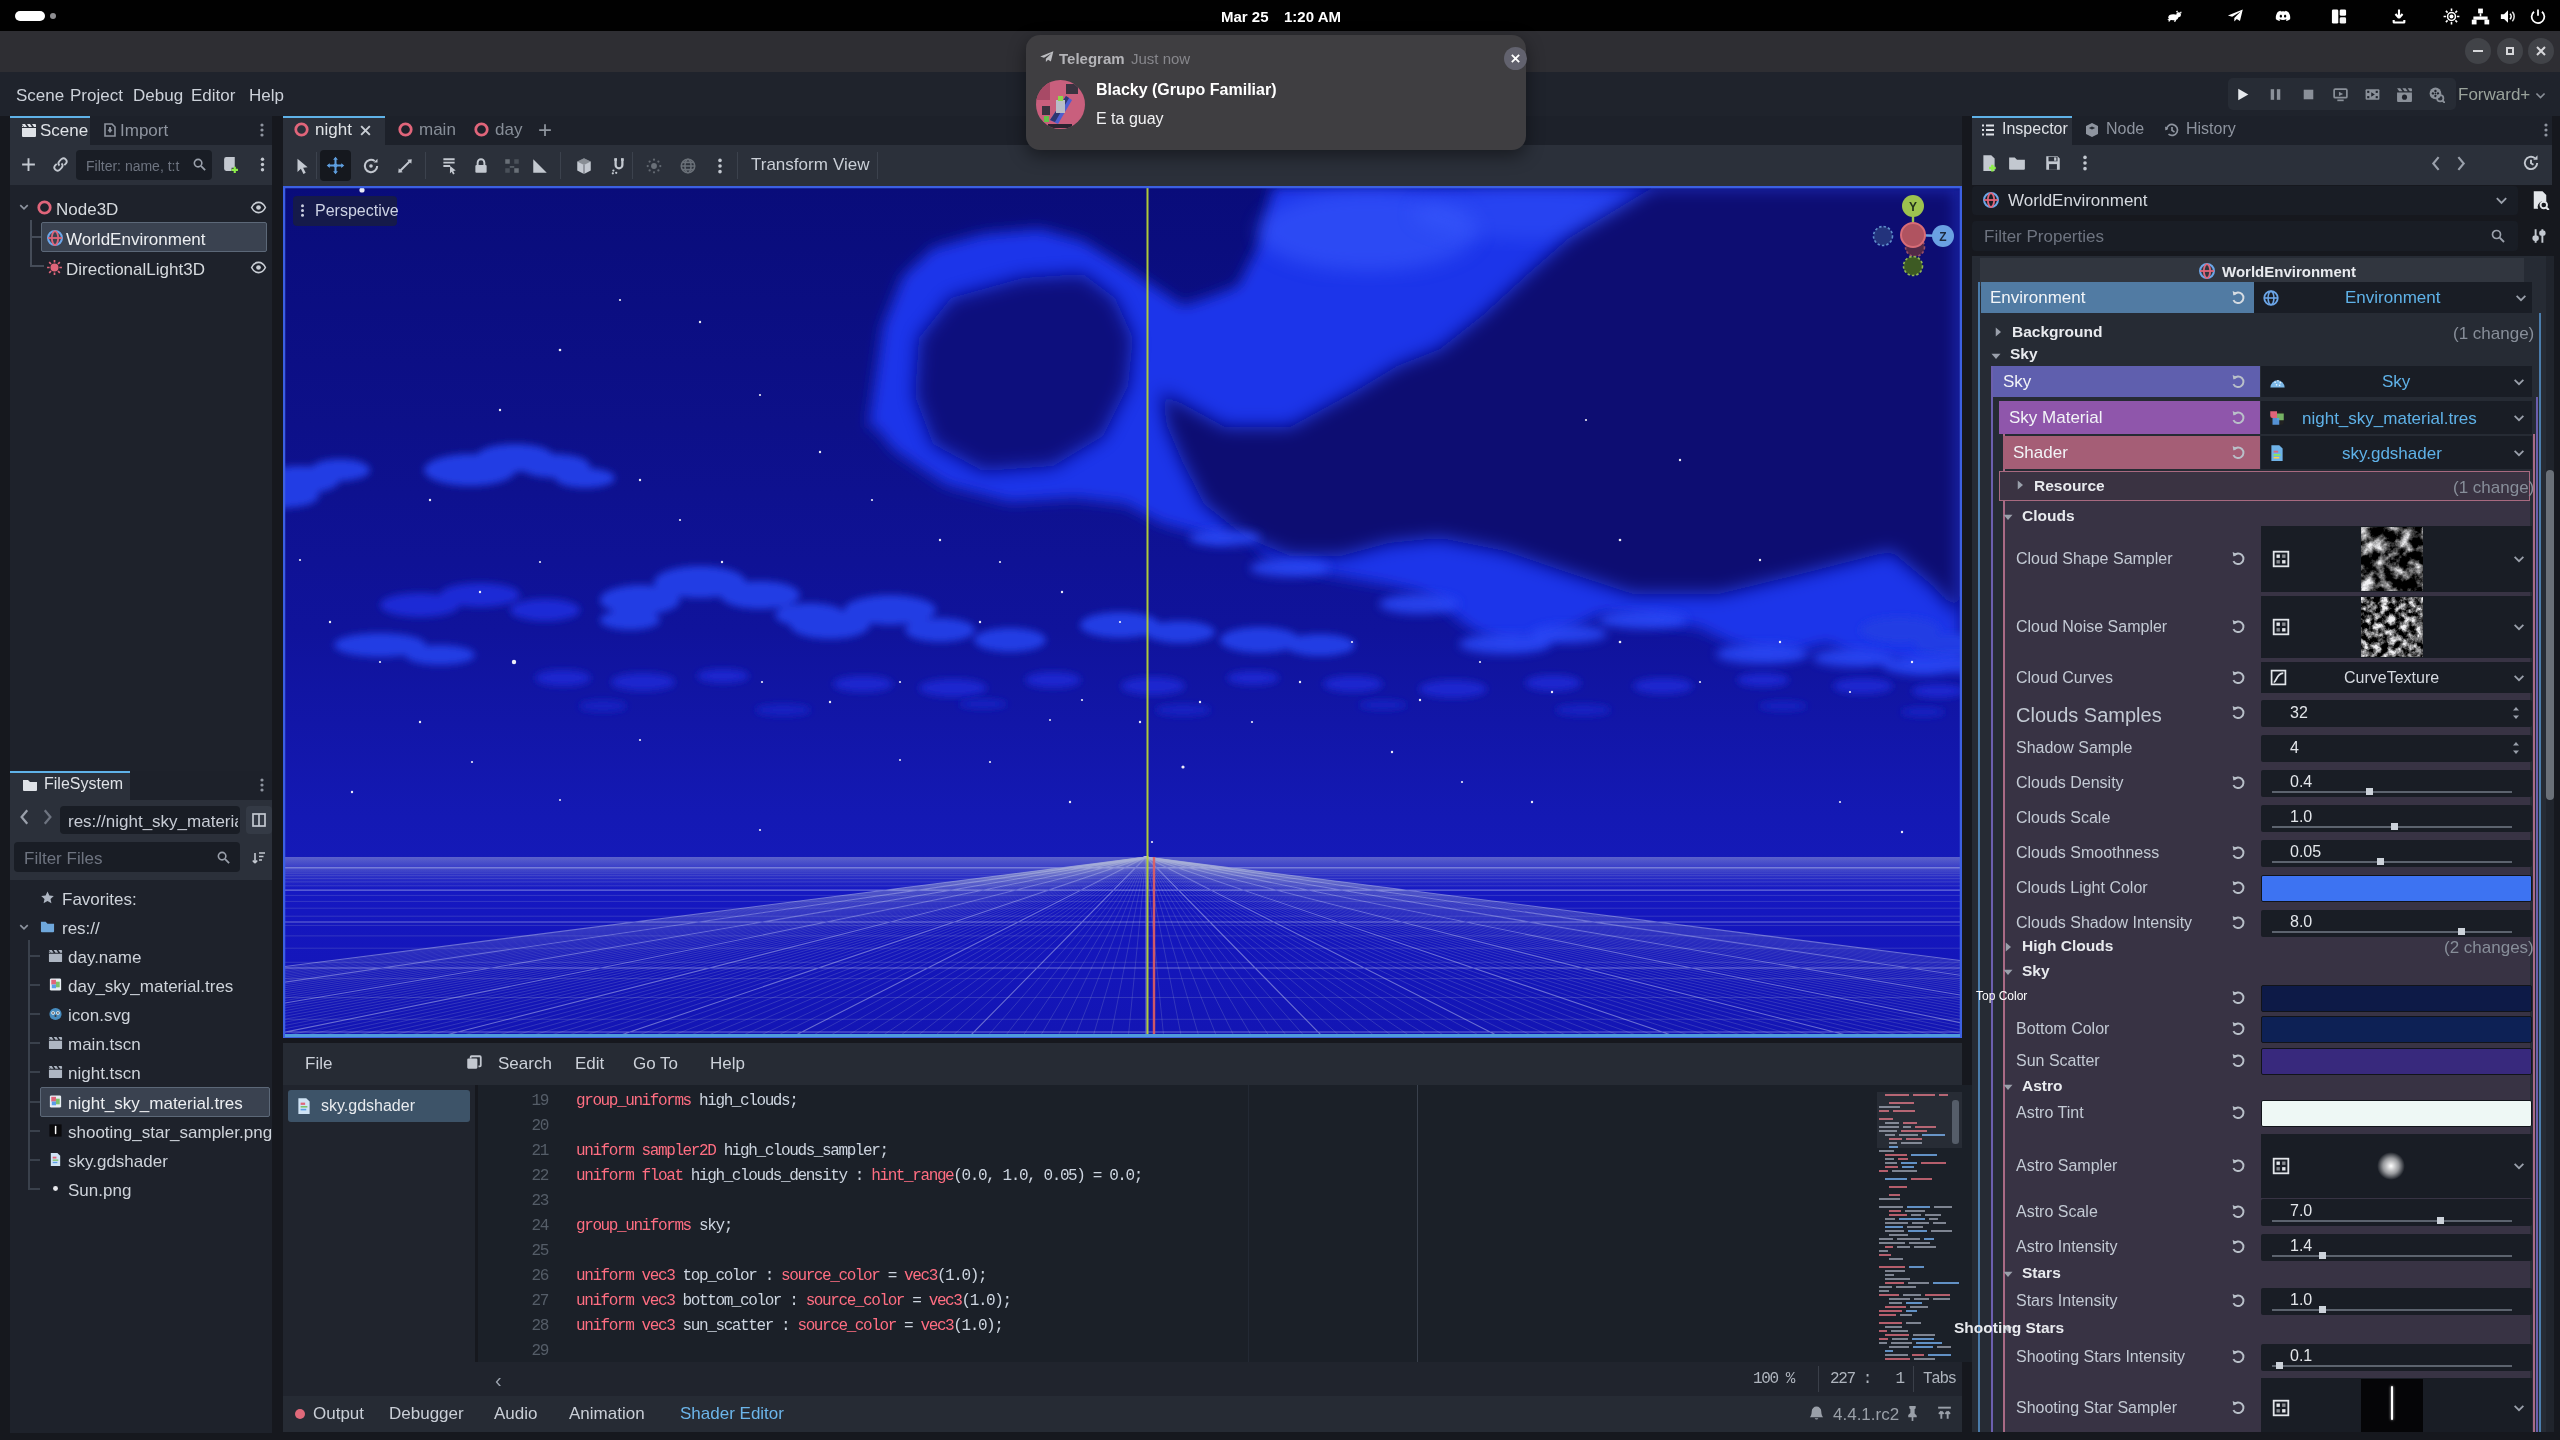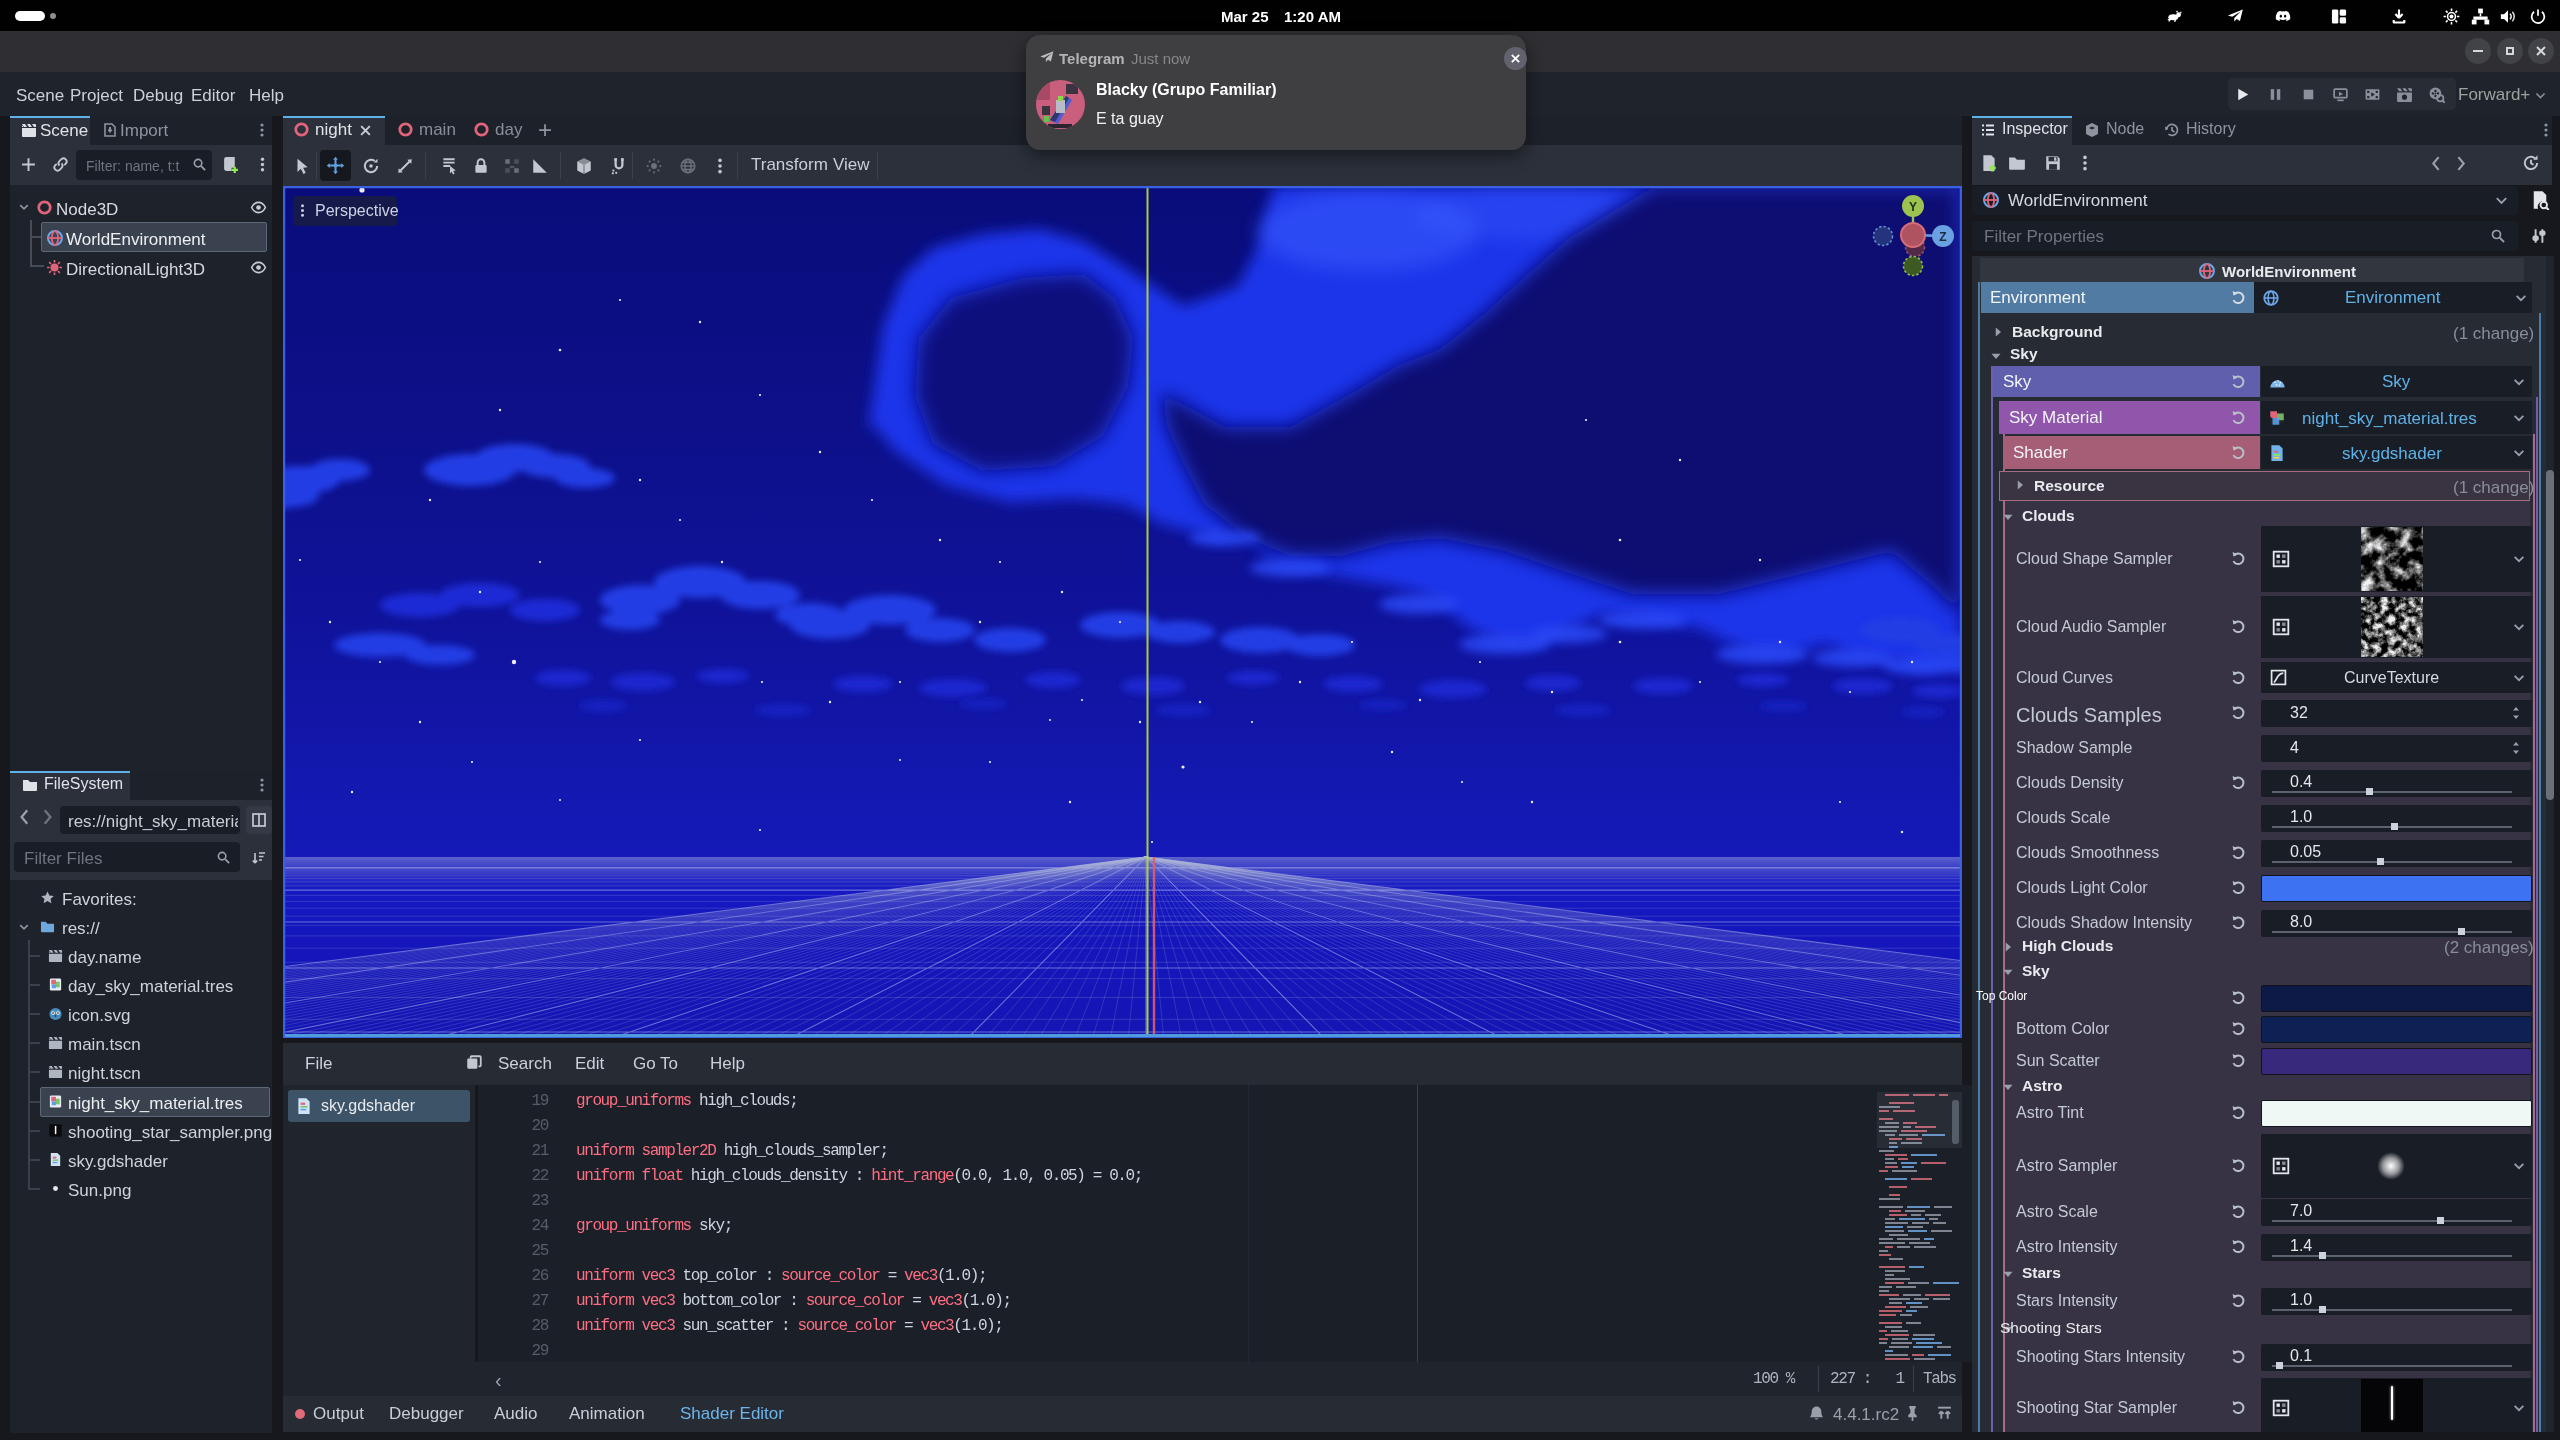--- a/index.html
+++ b/index.html
@@ -657,21 +657,21 @@
         <rect x="4" y="4" width="3" height="3"></rect>
         <rect x="9" y="4" width="3" height="3" opacity=".55"></rect>
         <rect x="4" y="9" width="3" height="3" opacity=".55"></rect>
         <rect x="9" y="9" width="3" height="3"></rect>
       </g>
     </svg><svg style="position:absolute;left:2361px;top:527px" width="62" height="64">
       <rect width="62" height="64" fill="#000"></rect>
       <rect width="62" height="64" filter="url(#noisetex)"></rect>
     </svg><svg style="position:absolute;left:2512px;top:552px" width="14" height="14" viewBox="0 0 16 16">
       <path fill="none" stroke="#9aa0ab" stroke-width="2" d="M3,5.5l5,5 5,-5"></path>
-    </svg><span class="t" style="left:2016px;top:619px;color:#c3cad4;font-size:16px">Cloud Audio Sampler</span><svg style="position:absolute;left:2230px;top:618px" width="17" height="17" viewBox="0 0 16 16">
+    </svg><span class="t" style="left:2016px;top:619px;color:#c3cad4;font-size:16px">Cloud Noise Sampler</span><svg style="position:absolute;left:2230px;top:618px" width="17" height="17" viewBox="0 0 16 16">
       <path fill="none" stroke="#b9c0c9" stroke-width="1.8" d="M3.2,10.5a5,5 0 1 0 0.4,-5.2"></path>
       <path fill="#b9c0c9" d="M2.5,1.8l0.8,4.4 4,-1.9z"></path>
     </svg><div class="" style="position:absolute;left:2261px;top:596px;width:271px;height:62px;background:#191d25"></div><svg style="position:absolute;left:2272px;top:618px" width="18" height="18" viewBox="0 0 16 16">
       <rect x="1.5" y="1.5" width="13" height="13" fill="none" stroke="#e3e6ea" stroke-width="1.6"></rect>
       <g fill="#e3e6ea">
         <rect x="4" y="4" width="3" height="3"></rect>
         <rect x="9" y="4" width="3" height="3" opacity=".55"></rect>
         <rect x="4" y="9" width="3" height="3" opacity=".55"></rect>
         <rect x="9" y="9" width="3" height="3"></rect>
       </g>
@@ -750,21 +750,21 @@
     </svg><div class="" style="position:absolute;left:2261px;top:1199px;width:271px;height:27px;background:#191d25;border-radius:2px"></div><span class="t" style="left:2290px;top:1203px;color:#e3e6ea;font-size:16px">7.0</span><div class="" style="position:absolute;left:2272px;top:1220px;width:240px;height:1.5px;background:#5c636e"></div><div class="" style="position:absolute;left:2437px;top:1217px;width:7px;height:7px;background:#ccd2da"></div><span class="t" style="left:2016px;top:1239px;color:#c3cad4;font-size:16px">Astro Intensity</span><svg style="position:absolute;left:2230px;top:1238px" width="17" height="17" viewBox="0 0 16 16">
       <path fill="none" stroke="#b9c0c9" stroke-width="1.8" d="M3.2,10.5a5,5 0 1 0 0.4,-5.2"></path>
       <path fill="#b9c0c9" d="M2.5,1.8l0.8,4.4 4,-1.9z"></path>
     </svg><div class="" style="position:absolute;left:2261px;top:1234px;width:271px;height:27px;background:#191d25;border-radius:2px"></div><span class="t" style="left:2290px;top:1238px;color:#e3e6ea;font-size:16px">1.4</span><div class="" style="position:absolute;left:2272px;top:1255px;width:240px;height:1.5px;background:#5c636e"></div><div class="" style="position:absolute;left:2319px;top:1252px;width:7px;height:7px;background:#ccd2da"></div><svg style="position:absolute;left:2002px;top:1268px" width="12" height="12" viewBox="0 0 16 16">
       <path fill="#9aa0ab" d="M2,5h12L8,12z"></path>
     </svg><span class="t" style="left:2022px;top:1265px;color:#e8eaee;font-weight:bold;font-size:15.5px">Stars</span><span class="t" style="left:2016px;top:1293px;color:#c3cad4;font-size:16px">Stars Intensity</span><svg style="position:absolute;left:2230px;top:1292px" width="17" height="17" viewBox="0 0 16 16">
       <path fill="none" stroke="#b9c0c9" stroke-width="1.8" d="M3.2,10.5a5,5 0 1 0 0.4,-5.2"></path>
       <path fill="#b9c0c9" d="M2.5,1.8l0.8,4.4 4,-1.9z"></path>
     </svg><div class="" style="position:absolute;left:2261px;top:1288px;width:271px;height:27px;background:#191d25;border-radius:2px"></div><span class="t" style="left:2290px;top:1292px;color:#e3e6ea;font-size:16px">1.0</span><div class="" style="position:absolute;left:2272px;top:1309px;width:240px;height:1.5px;background:#5c636e"></div><div class="" style="position:absolute;left:2319px;top:1306px;width:7px;height:7px;background:#ccd2da"></div><svg style="position:absolute;left:2002px;top:1323px" width="12" height="12" viewBox="0 0 16 16">
       <path fill="#9aa0ab" d="M2,5h12L8,12z"></path>
-    </svg><span class="t" style="left:2000px;top:1320px;color:#e8eaee;font-weight:normal;font-size:15.5px">Shooting Stars</span><span class="t" style="left:2016px;top:1349px;color:#c3cad4;font-size:16px">Shooting Stars Intensity</span><svg style="position:absolute;left:2230px;top:1348px" width="17" height="17" viewBox="0 0 16 16">
+    </svg><span class="t" style="left:1954px;top:1320px;color:#e8eaee;font-weight:bold;font-size:15.5px">Shooting Stars</span><span class="t" style="left:2016px;top:1349px;color:#c3cad4;font-size:16px">Shooting Stars Intensity</span><svg style="position:absolute;left:2230px;top:1348px" width="17" height="17" viewBox="0 0 16 16">
       <path fill="none" stroke="#b9c0c9" stroke-width="1.8" d="M3.2,10.5a5,5 0 1 0 0.4,-5.2"></path>
       <path fill="#b9c0c9" d="M2.5,1.8l0.8,4.4 4,-1.9z"></path>
     </svg><div class="" style="position:absolute;left:2261px;top:1344px;width:271px;height:27px;background:#191d25;border-radius:2px"></div><span class="t" style="left:2290px;top:1348px;color:#e3e6ea;font-size:16px">0.1</span><div class="" style="position:absolute;left:2272px;top:1365px;width:240px;height:1.5px;background:#5c636e"></div><div class="" style="position:absolute;left:2276px;top:1362px;width:7px;height:7px;background:#ccd2da"></div><span class="t" style="left:2016px;top:1400px;color:#c3cad4;font-size:16px">Shooting Star Sampler</span><svg style="position:absolute;left:2230px;top:1399px" width="17" height="17" viewBox="0 0 16 16">
       <path fill="none" stroke="#b9c0c9" stroke-width="1.8" d="M3.2,10.5a5,5 0 1 0 0.4,-5.2"></path>
       <path fill="#b9c0c9" d="M2.5,1.8l0.8,4.4 4,-1.9z"></path>
     </svg><div class="" style="position:absolute;left:2261px;top:1378px;width:271px;height:54px;background:#191d25"></div><svg style="position:absolute;left:2272px;top:1399px" width="18" height="18" viewBox="0 0 16 16">
       <rect x="1.5" y="1.5" width="13" height="13" fill="none" stroke="#e3e6ea" stroke-width="1.6"></rect>
       <g fill="#e3e6ea">
         <rect x="4" y="4" width="3" height="3"></rect>
         <rect x="9" y="4" width="3" height="3" opacity=".55"></rect>

